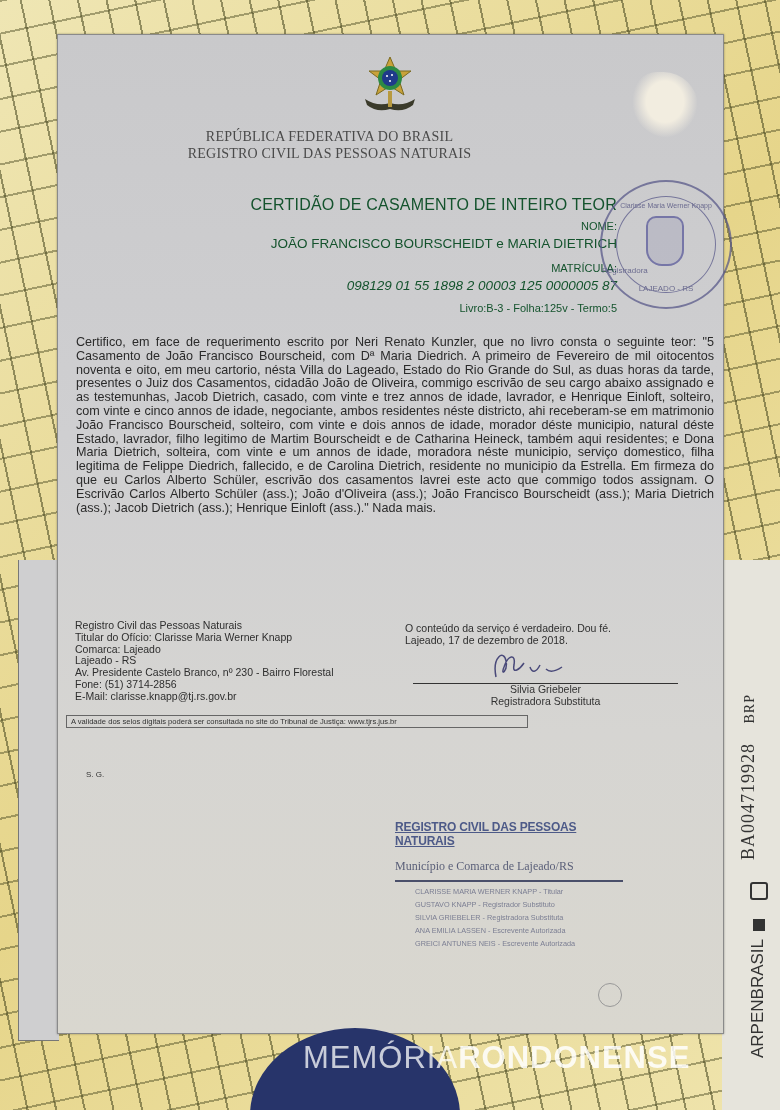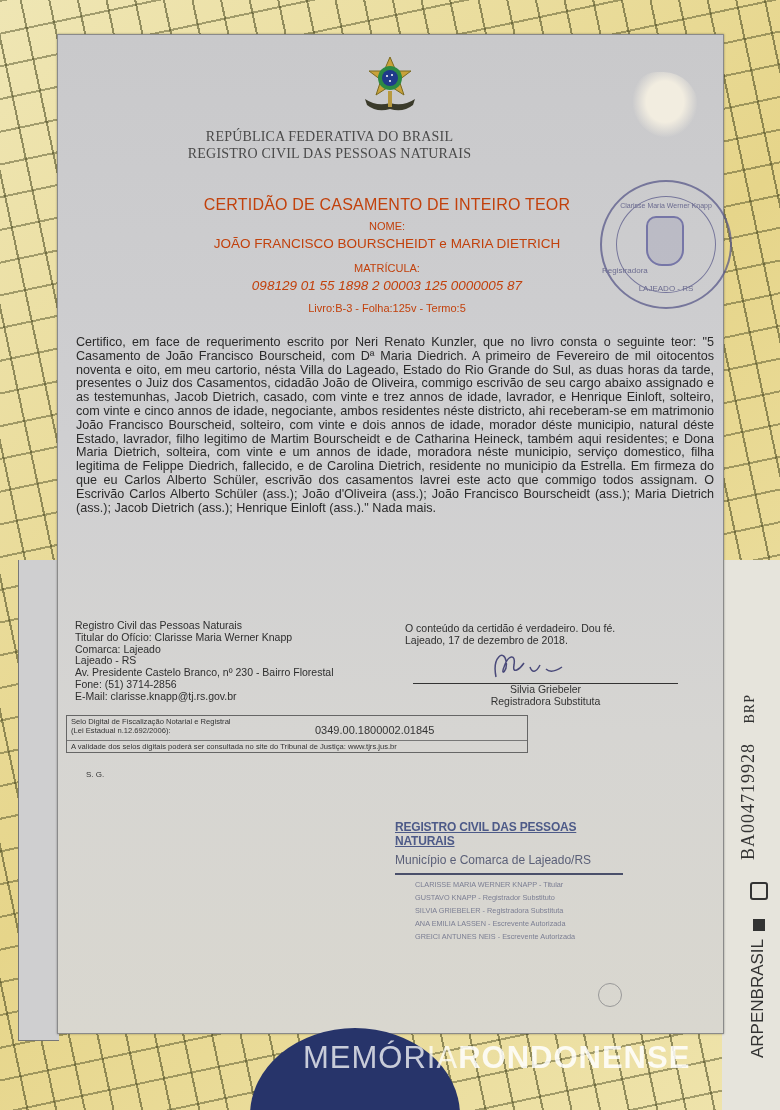--- a/index.html
+++ b/index.html
@@ -34,21 +34,21 @@
   }
   .map-shape {
     position:absolute; left:632px; top:72px; width:66px; height:66px;
     background:radial-gradient(ellipse at 50% 45%, #f2ede0 0 40%, rgba(242,237,224,0) 70%);
     border-radius:40% 55% 45% 60%;
   }
   .serif-head {
     position:absolute; left:0; width:659px; text-align:center;
     font-family:"Liberation Serif", serif; color:#4a4a4a; font-size:14px; letter-spacing:.2px;
   }
-  .center-line { position:absolute; left:157px; width:460px; text-align:center; color:#c2410c; }
+  .center-line { position:absolute; left:157px; width:460px; text-align:right; color:#14532d; }
   .title { top:196px; font-size:16px; letter-spacing:.2px; }
   .lbl { font-size:11px; }
   .names { top:236px; font-size:13.5px; }
   .matric { top:278px; font-size:13.5px;font-style:italic; }
   .livro { top:302px; font-size:11px; }
   .body-text {
     position:absolute; left:76px; top:336px; width:638px;
     font-size:12.6px; line-height:13.8px; color:#2a2a2a; text-align:justify;
   }
   .seal {
@@ -87,21 +87,21 @@
     position:absolute; left:66px; top:715px; width:460px; border:1px solid #666; font-size:7.6px; color:#333;
   }
   .selo-row { border-bottom:1px solid #777; padding:1px 4px; position:relative; }
   .selo-row:last-child { border-bottom:none; }
   .selo-num { position:absolute; left:248px; top:8px; font-size:11px; color:#333; }
   .sg { position:absolute; left:68px; top:770px; font-size:8px; color:#333;padding-left:18px; }
   .stamp2 {
     position:absolute; left:395px; top:820px; width:230px; color:#4d5a88;
   }
   .stamp2 .h { font-size:12px; font-weight:bold; text-decoration:underline; letter-spacing:-.2px; }
-  .stamp2 .s { font-size:12px; margin-top:5px; color:#5a5f78; }
+  .stamp2 .s { font-size:12px; margin-top:11px; color:#5a5f78;font-family:Liberation Serif, serif; }
   .stamp2 .rule { border-top:2px solid #4a4f6a; margin-top:6px; width:228px; }
   .stamp2 .staff { font-size:7.3px; line-height:13px; margin-top:3px; padding-left:20px; color:#6b6f88; opacity:.85; }
   .vert-serial {
     position:absolute; left:738px; top:860px; transform-origin:left top; transform:rotate(-90deg);
     font-family:"Liberation Serif", serif; font-size:18px; color:#333; white-space:nowrap; letter-spacing:1px;
   }
   .vert-arpen {
     position:absolute; left:748px; top:1058px; transform-origin:left top; transform:rotate(-90deg);
     font-size:17px; color:#333; white-space:nowrap;
   }
@@ -163,38 +163,33 @@
   <div>Registro Civil das Pessoas Naturais</div>
   <div>Titular do Ofício: Clarisse Maria Werner Knapp</div>
   <div>Comarca: Lajeado</div>
   <div>Lajeado - RS</div>
   <div>Av. Presidente Castelo Branco, nº 230 - Bairro Florestal</div>
   <div>Fone: (51) 3714-2856</div>
   <div>E-Mail: clarisse.knapp@tj.rs.gov.br</div>
 </div>
 
 <div class="attest">
-  <div>O conteúdo da certidão é verdadeiro. Dou fé.</div>
+  <div>O conteúdo da serviço é verdadeiro. Dou fé.</div>
   <div>Lajeado, 17 de dezembro de 2018.</div>
 </div>
 <svg class="sig-scribble" viewBox="0 0 80 36">
   <path d="M6,30 C2,10 14,2 16,14 C18,24 10,30 14,20 C18,8 26,6 24,18 C22,28 30,22 34,16 M40,20 C42,26 46,26 50,18 M56,22 C60,26 66,24 72,20" fill="none" stroke="#4a4a7a" stroke-width="1.5"></path>
 </svg>
 <div class="sig-line"></div>
 <div class="signer">
   <div>Silvia Griebeler</div>
   <div>Registradora Substituta</div>
 </div>
 
 <div class="selo">
-  <div class="selo-row" style="height:22px;">
-    <div>Selo Digital de Fiscalização Notarial e Registral</div>
-    <div>(Lei Estadual n.12.692/2006):</div>
-    <div class="selo-num">0349.00.1800002.01845</div>
-  </div>
   <div class="selo-row">A validade dos selos digitais poderá ser consultada no site do Tribunal de Justiça: www.tjrs.jus.br</div>
 </div>
 <div class="sg">S. G.</div>
 
 <div class="stamp2">
   <div class="h">REGISTRO CIVIL DAS PESSOAS NATURAIS</div>
   <div class="s">Município e Comarca de Lajeado/RS</div>
   <div class="rule"></div>
   <div class="staff">
     <div>CLARISSE MARIA WERNER KNAPP - Titular</div>

